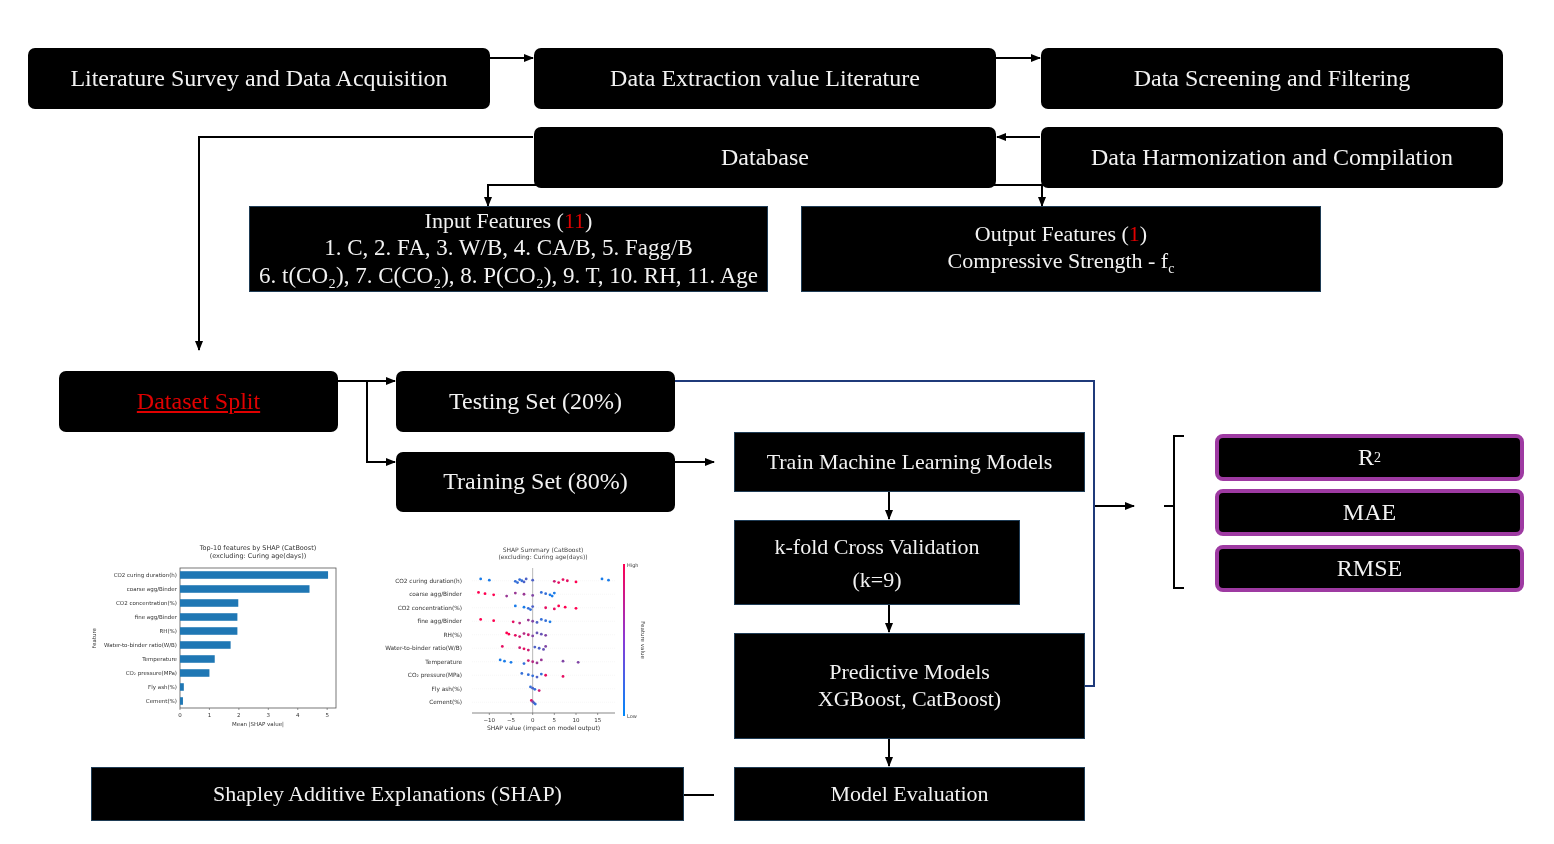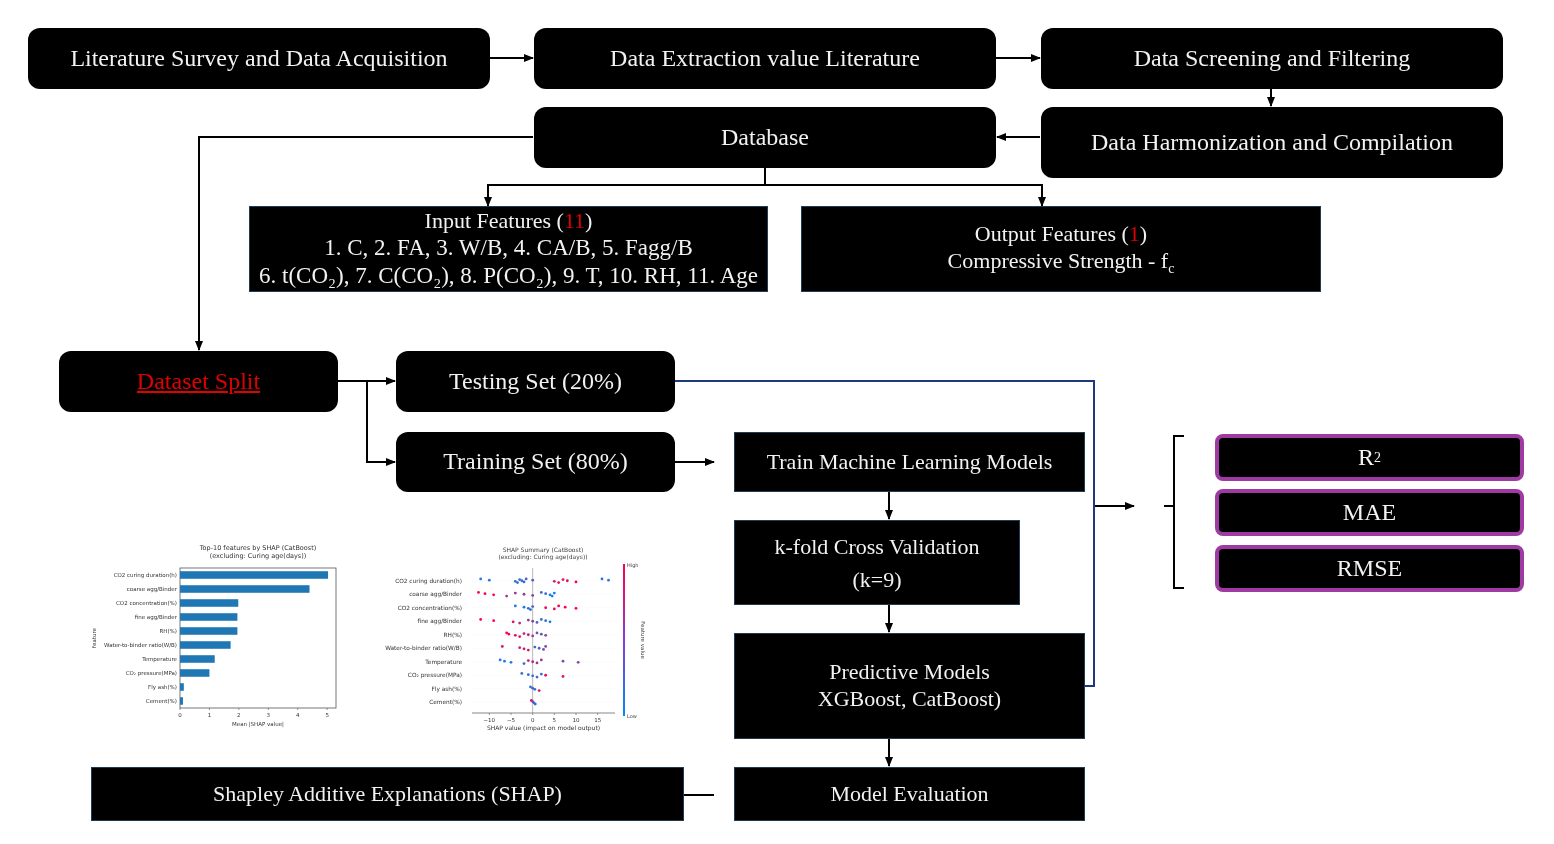--- a/index.html
+++ b/index.html
@@ -1,18 +1,18 @@
 <!DOCTYPE html>
 <html><head>
 <meta charset="utf-8">
 <style>
   html,body{margin:0;padding:0;background:#ffffff;}
   body{width:1554px;height:844px;position:relative;overflow:hidden;font-family:"Liberation Serif",serif;}
   .box{position:absolute;background:#000;color:#f2f2f2;display:flex;flex-direction:column;align-items:center;justify-content:center;text-align:center;box-sizing:border-box;line-height:1.22;}
-  .rounded{border-radius:12px;}
+  .rounded{border-radius:7px;margin-top:20px;}
   .sq{border:1.5px solid #1f3c55;margin-left:20px;}
   .t24{font-size:24px;}
   .t22{font-size:22px;}
   .t20{font-size:23px;}
   .red{color:#e00000;}
   .link{color:#e00000;text-decoration:underline;}
   .metric{position:absolute;background:#000;color:#f2f2f2;border:4px solid #9e3aa2;border-radius:8px;box-sizing:border-box;font-size:24px;display:flex;align-items:center;justify-content:center;}
   svg.wires{position:absolute;left:0;top:0;}
   .mini{position:absolute;}
   .mini text{font-family:"DejaVu Sans",sans-serif;}
@@ -58,21 +58,21 @@
 </div>
 <div class="box rounded t24" style="left:534px;top:28px;width:462px;height:61px;">
   <span>Data Extraction value Literature</span>
 </div>
 <div class="box rounded t24" style="left:1041px;top:28px;width:462px;height:61px;">
   <span>Data Screening and Filtering</span>
 </div>
 <div class="box rounded t24" style="left:534px;top:107px;width:462px;height:61px;">
   <span>Database</span>
 </div>
-<div class="box rounded t24" style="left:1041px;top:107px;width:462px;height:71px;">
+<div class="box rounded t24" style="left:1041px;top:107px;width:462px;height:61px;">
   <span>Data Harmonization and Compilation</span>
 </div>
 
 <div class="box sq" style="left:229px;top:206px;width:519px;height:86px;">
   <div class="t22"><span>Input Features (</span><span class="red">11</span><span>)</span></div>
   <div class="t20">1. C, 2. FA, 3. W/B, 4. CA/B, 5. Fagg/B</div>
   <div class="t20">6. t(CO₂), 7. C(CO₂), 8. P(CO₂), 9. T, 10. RH, 11. Age</div>
 </div>
 <div class="box sq" style="left:781px;top:206px;width:520px;height:86px;">
   <div class="t22"><span>Output Features (</span><span class="red">1</span><span>)</span></div>

